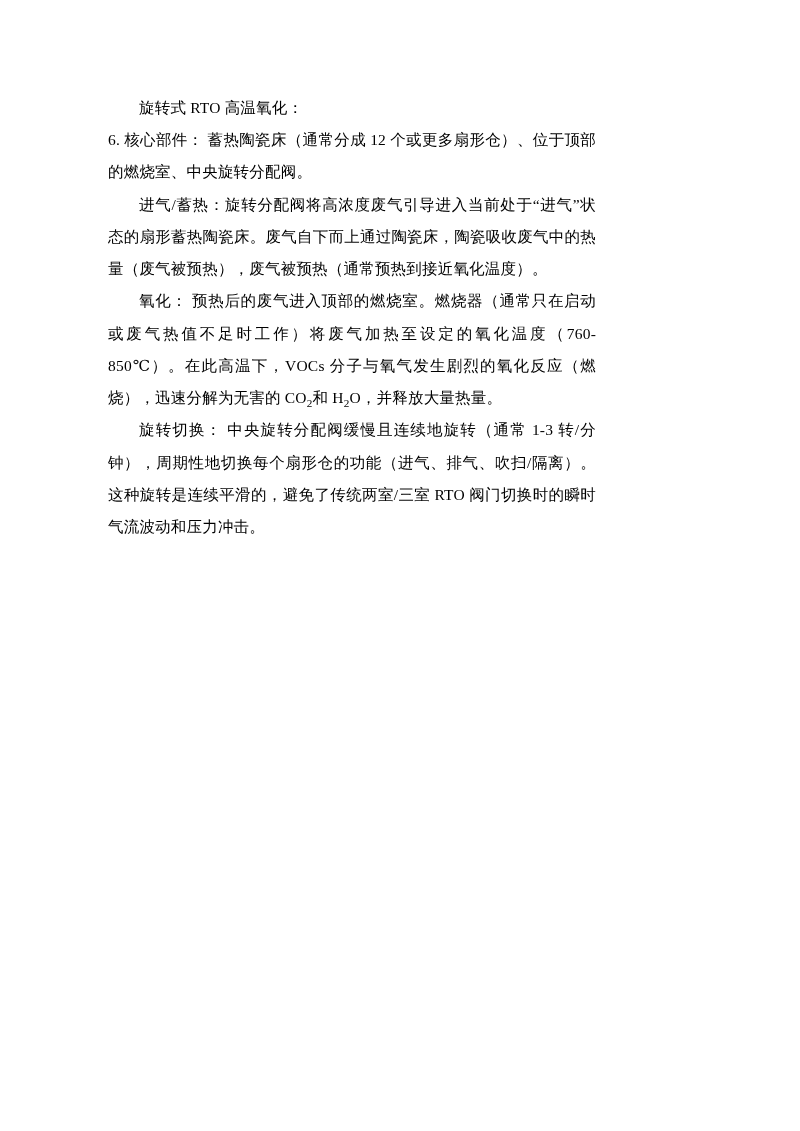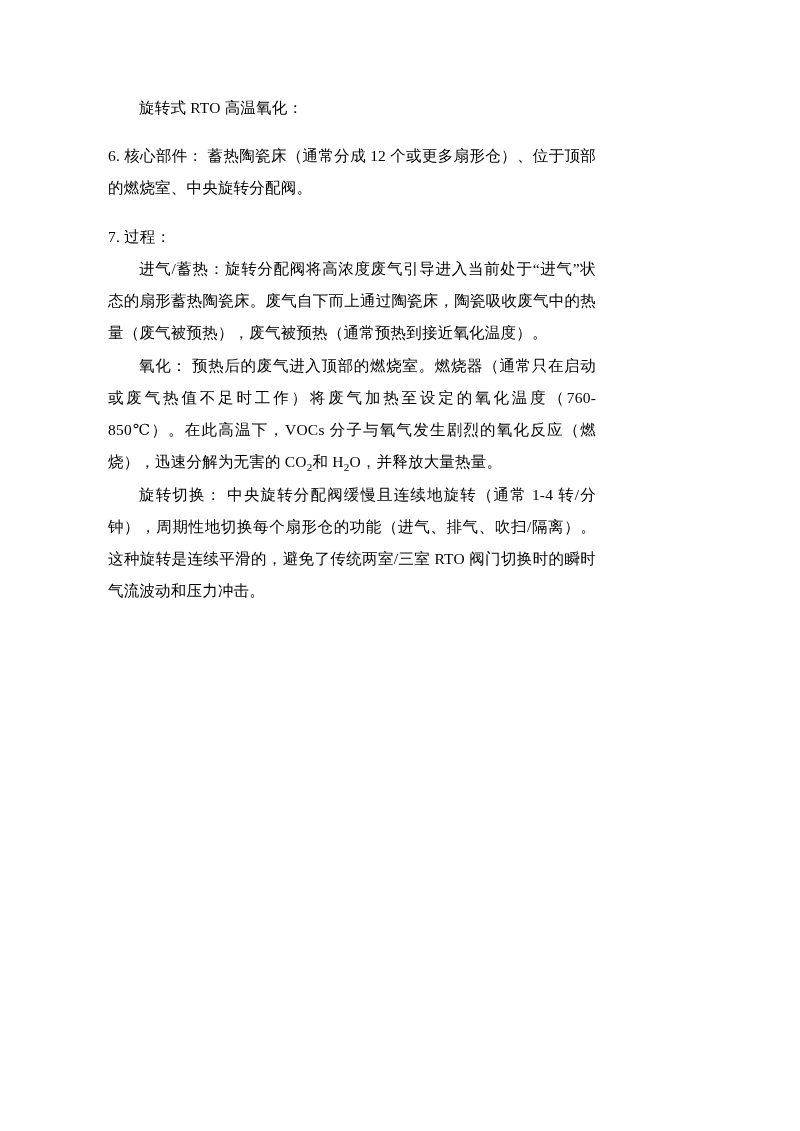--- a/index.html
+++ b/index.html
@@ -29,42 +29,40 @@
     letter-spacing: 0.2px;
   }
   p {
     margin: 0 0 0 0;
   }
   .indent-1 {
     text-indent: 2em;
   }
   .indent-0 {
     text-indent: 0;
-    margin-top: 16px;
   }
   .sub {
     font-size: 0.72em;
     vertical-align: sub;
     line-height: 1;
   }
 </style>
 </head>
 <body>
 
 <div class="page">
   <div class="doc-body">
 
     <p class="indent-1">旋转式 RTO 高温氧化：</p>
 
 
     <p class="indent-0">6. 核心部件： 蓄热陶瓷床（通常分成 12 个或更多扇形仓）、位于顶部的燃烧室、中央旋转分配阀。</p>
 
-    <p class="indent-0">7. 过程：</p>
 
     <p class="indent-1">进气/蓄热：旋转分配阀将高浓度废气引导进入当前处于“进气”状态的扇形蓄热陶瓷床。废气自下而上通过陶瓷床，陶瓷吸收废气中的热量（废气被预热），废气被预热（通常预热到接近氧化温度）。</p>
 
     <p class="indent-1"><span>氧化： 预热后的废气进入顶部的燃烧室。燃烧器（通常只在启动或废气热值不足时工作）将废气加热至设定的氧化温度（760-850℃）。在此高温下，VOCs 分子与氧气发生剧烈的氧化反应（燃烧），迅速分解为无害的 CO</span><span class="sub">2</span><span>和 H</span><span class="sub">2</span><span>O，并释放大量热量。</span></p>
 
 
-    <p class="indent-1">旋转切换： 中央旋转分配阀缓慢且连续地旋转（通常 1-4 转/分钟），周期性地切换每个扇形仓的功能（进气、排气、吹扫/隔离）。这种旋转是连续平滑的，避免了传统两室/三室 RTO 阀门切换时的瞬时气流波动和压力冲击。</p>
+    <p class="indent-1">旋转切换： 中央旋转分配阀缓慢且连续地旋转（通常 1-3 转/分钟），周期性地切换每个扇形仓的功能（进气、排气、吹扫/隔离）。这种旋转是连续平滑的，避免了传统两室/三室 RTO 阀门切换时的瞬时气流波动和压力冲击。</p>
 
   </div>
 </div>
 
 </body></html>

